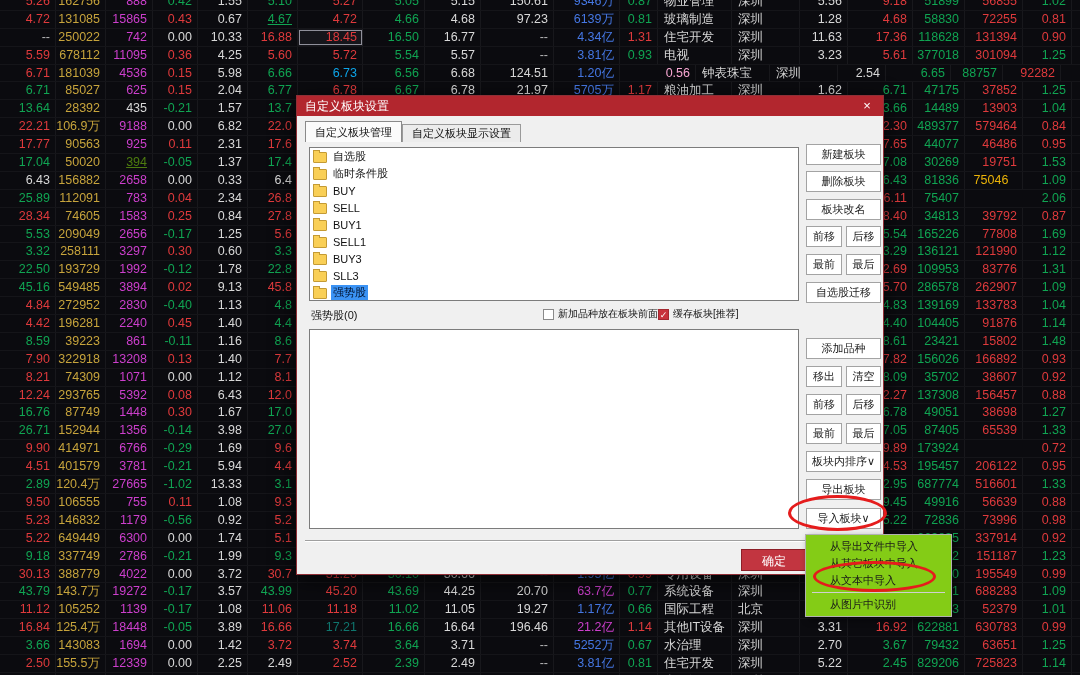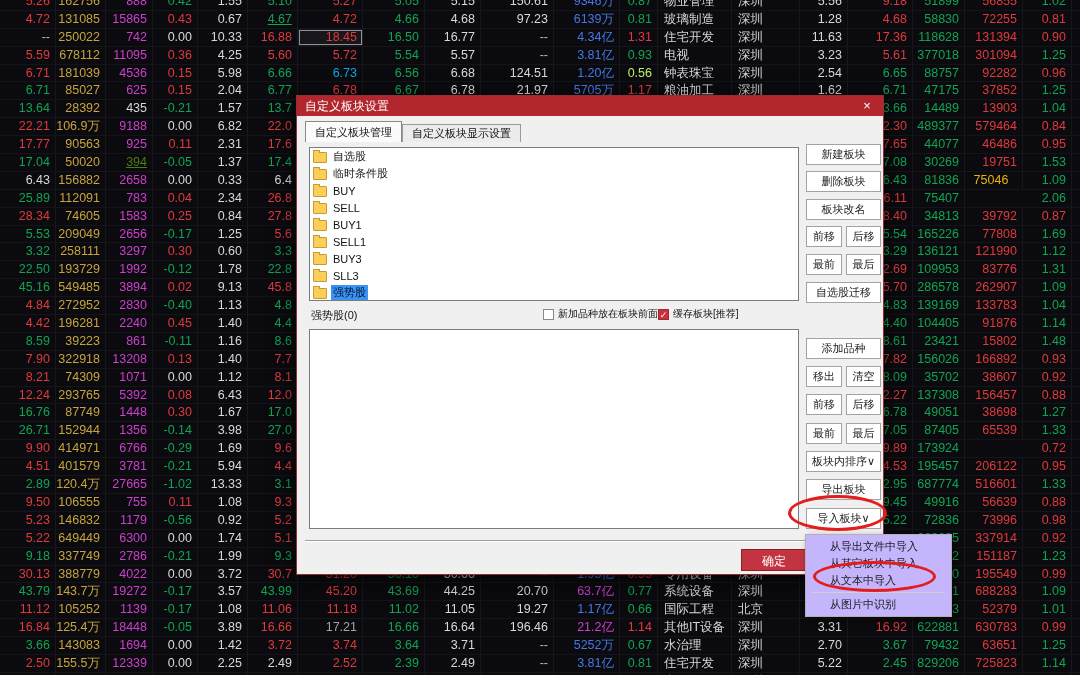--- a/index.html
+++ b/index.html
@@ -36,21 +36,21 @@
        text-align:center;box-sizing:border-box;line-height:19px;height:21px;cursor:pointer;white-space:nowrap;}
   .boardlabel{position:absolute;left:14px;top:212px;font-size:11px;color:#111;}
   .cbwrap{position:absolute;top:211px;font-size:10px;color:#111;display:flex;align-items:center;white-space:nowrap;}
   .cbox{width:11px;height:11px;border:1px solid #8a8a8a;background:#fff;box-sizing:border-box;
         display:inline-block;margin-right:4px;flex:0 0 auto;}
   .cbox.checked{background:#c8333c;border-color:#a32830;color:#fff;font-size:9px;line-height:10px;text-align:center;}
   .sep{position:absolute;left:8px;right:8px;top:444px;border-top:1px solid #9f9f9f;border-bottom:1px solid #fff;}
   .okbtn{position:absolute;left:444px;top:453px;width:66px;height:22px;background:#c23540;color:#fff;
          font-size:12px;line-height:22px;text-align:center;border:1px solid #8d1f28;box-sizing:border-box;cursor:pointer;}
   
-  .menu{position:absolute;left:805px;top:534px;width:147px;background:#c4b5fd;border:1px solid #b1b1b1;
+  .menu{position:absolute;left:805px;top:534px;width:147px;background:#84cc16;border:1px solid #b1b1b1;
         box-shadow:3px 3px 7px rgba(0,0,0,0.45);z-index:20;padding:3px 0;box-sizing:border-box;}
   .mitem{height:17px;line-height:17px;font-size:11px;color:#1a1a1a;padding-left:24px;cursor:pointer;white-space:nowrap;}
   .msep{border-top:1px solid #d0d0d0;margin:3px 6px;}
   
   .circle{position:absolute;border:3px solid #e51c1c;border-radius:50%;z-index:30;pointer-events:none;box-sizing:border-box;}
   #circle1{left:788px;top:495px;width:99px;height:36px;}
   #circle2{left:813px;top:561px;width:123px;height:31px;}
 </style>
 </head>
 <body>
@@ -147,21 +147,21 @@
         <span class="cell" style="width: 50px; color: rgb(199, 164, 60);">181039</span>
         <span class="cell" style="width: 47px; color: rgb(205, 63, 205);">4536</span>
         <span class="cell" style="width: 45px; color: rgb(223, 58, 60);">0.15</span>
         <span class="cell" style="width: 50px; color: rgb(216, 216, 216);">5.98</span>
         <span class="cell" style="width: 50px; color: rgb(16, 164, 82);">6.66</span>
         <span class="cell" style="width: 65px; color: #0ea5e9;">6.73</span>
         <span class="cell" style="width: 62px; color: rgb(16, 164, 82);">6.56</span>
         <span class="cell" style="width: 56px; color: rgb(216, 216, 216);">6.68</span>
         <span class="cell" style="width: 73px; color: rgb(216, 216, 216);">124.51</span>
         <span class="cell" style="width: 66px; color: rgb(69, 119, 227);">1.20亿</span>
-        <span class="cell" style="width: 38px; color: #bef264;">0.56</span>
+        <span class="cell" style="width: 38px; color: #f9a8d4; margin-left: 38px;">0.56</span>
         <span class="cell left" style="width: 74px; color: rgb(216, 216, 216);">钟表珠宝</span>
         <span class="cell left" style="width: 68px; color: rgb(216, 216, 216);">深圳</span>
         <span class="cell" style="width: 48px; color: rgb(216, 216, 216);">2.54</span>
         <span class="cell" style="width: 65px; color: rgb(16, 164, 82);">6.65</span>
         <span class="cell" style="width: 52px; color: rgb(16, 164, 82);">88757</span>
         <span class="cell" style="width: 58px; color: rgb(223, 58, 60);">92282</span>
         <span class="cell" style="width: 49px; color: rgb(223, 58, 60);">0.96</span>
       </div>
       <div class="trow">
         <span class="cell" style="width: 56px; color: rgb(16, 164, 82);">6.71</span>
@@ -793,21 +793,21 @@
         <span class="cell" style="width: 58px; color: rgb(223, 58, 60);">52379</span>
         <span class="cell" style="width: 49px; color: rgb(16, 164, 82);">1.01</span>
       </div>
       <div class="trow">
         <span class="cell" style="width: 56px; color: rgb(223, 58, 60);">16.84</span>
         <span class="cell" style="width: 50px; color: rgb(199, 164, 60);">125.4万</span>
         <span class="cell" style="width: 47px; color: rgb(205, 63, 205);">18448</span>
         <span class="cell" style="width: 45px; color: rgb(16, 164, 82);">-0.05</span>
         <span class="cell" style="width: 50px; color: rgb(216, 216, 216);">3.89</span>
         <span class="cell" style="width: 50px; color: rgb(223, 58, 60);">16.66</span>
-        <span class="cell" style="width: 65px; color: #a3a3a3;">17.21</span>
+        <span class="cell" style="width: 65px; color: #0f766e;">17.21</span>
         <span class="cell" style="width: 62px; color: rgb(16, 164, 82);">16.66</span>
         <span class="cell" style="width: 56px; color: rgb(216, 216, 216);">16.64</span>
         <span class="cell" style="width: 73px; color: rgb(216, 216, 216);">196.46</span>
         <span class="cell" style="width: 66px; color: rgb(205, 63, 205);">21.2亿</span>
         <span class="cell" style="width: 38px; color: rgb(223, 58, 60);">1.14</span>
         <span class="cell left" style="width: 74px; color: rgb(216, 216, 216);">其他IT设备</span>
         <span class="cell left" style="width: 68px; color: rgb(216, 216, 216);">深圳</span>
         <span class="cell" style="width: 48px; color: rgb(216, 216, 216);">3.31</span>
         <span class="cell" style="width: 65px; color: rgb(223, 58, 60);">16.92</span>
         <span class="cell" style="width: 52px; color: rgb(16, 164, 82);">622881</span>

